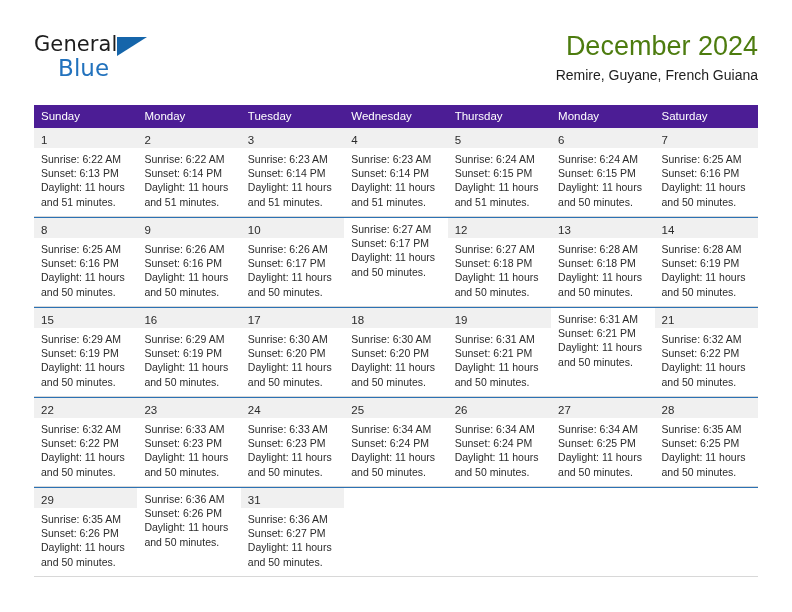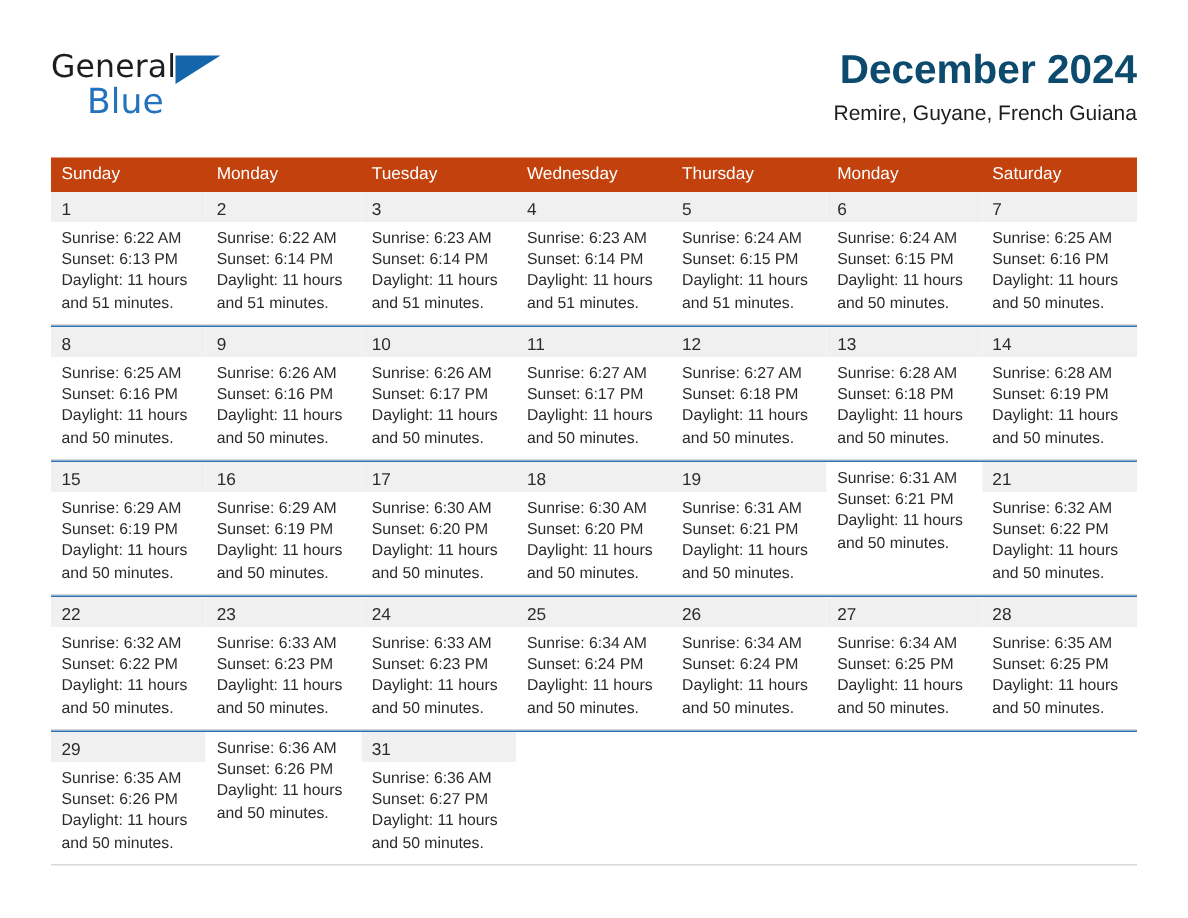--- a/index.html
+++ b/index.html
@@ -65,22 +65,22 @@
   }
 
   .title-block {
     position: absolute;
     right: 0;
     top: 0;
     text-align: right;
   }
   .cal-title {
     font-size: 27px;
-    font-weight: bold;
-    color: #0c4a6e;
+    font-weight: normal;
+    color: #4d7c0f;
     line-height: 32px;
     white-space: nowrap;
   }
   .cal-subtitle {
     margin-top: 5px;
     font-size: 14px;
     color: #1d1d1d;
     line-height: 17px;
     white-space: nowrap;
     text-align: right;
@@ -88,21 +88,21 @@
 
   
   .calendar {
     position: absolute;
     left: 34px;
     top: 105px;
     width: 724px;
   }
   .weekdays {
     display: flex;
-    background: #c2410c;
+    background: #4c1d95;
   }
   .weekday {
     flex: 1 1 0;
     box-sizing: border-box;
     padding: 4px 0 5px 7px;
     font-size: 11.5px;
     color: #ffffff;
     line-height: 14px;
     white-space: nowrap;
   }
@@ -263,21 +263,20 @@
           <div class="day">
             <div class="daynum-bar"><span class="daynum">10</span></div>
             <div class="day-lines">
               <div class="day-line">Sunrise: 6:26 AM</div>
               <div class="day-line">Sunset: 6:17 PM</div>
               <div class="day-line">Daylight: 11 hours</div>
               <div class="day-line">and 50 minutes.</div>
             </div>
           </div>
           <div class="day">
-            <div class="daynum-bar"><span class="daynum">11</span></div>
             <div class="day-lines">
               <div class="day-line">Sunrise: 6:27 AM</div>
               <div class="day-line">Sunset: 6:17 PM</div>
               <div class="day-line">Daylight: 11 hours</div>
               <div class="day-line">and 50 minutes.</div>
             </div>
           </div>
           <div class="day">
             <div class="daynum-bar"><span class="daynum">12</span></div>
             <div class="day-lines">

